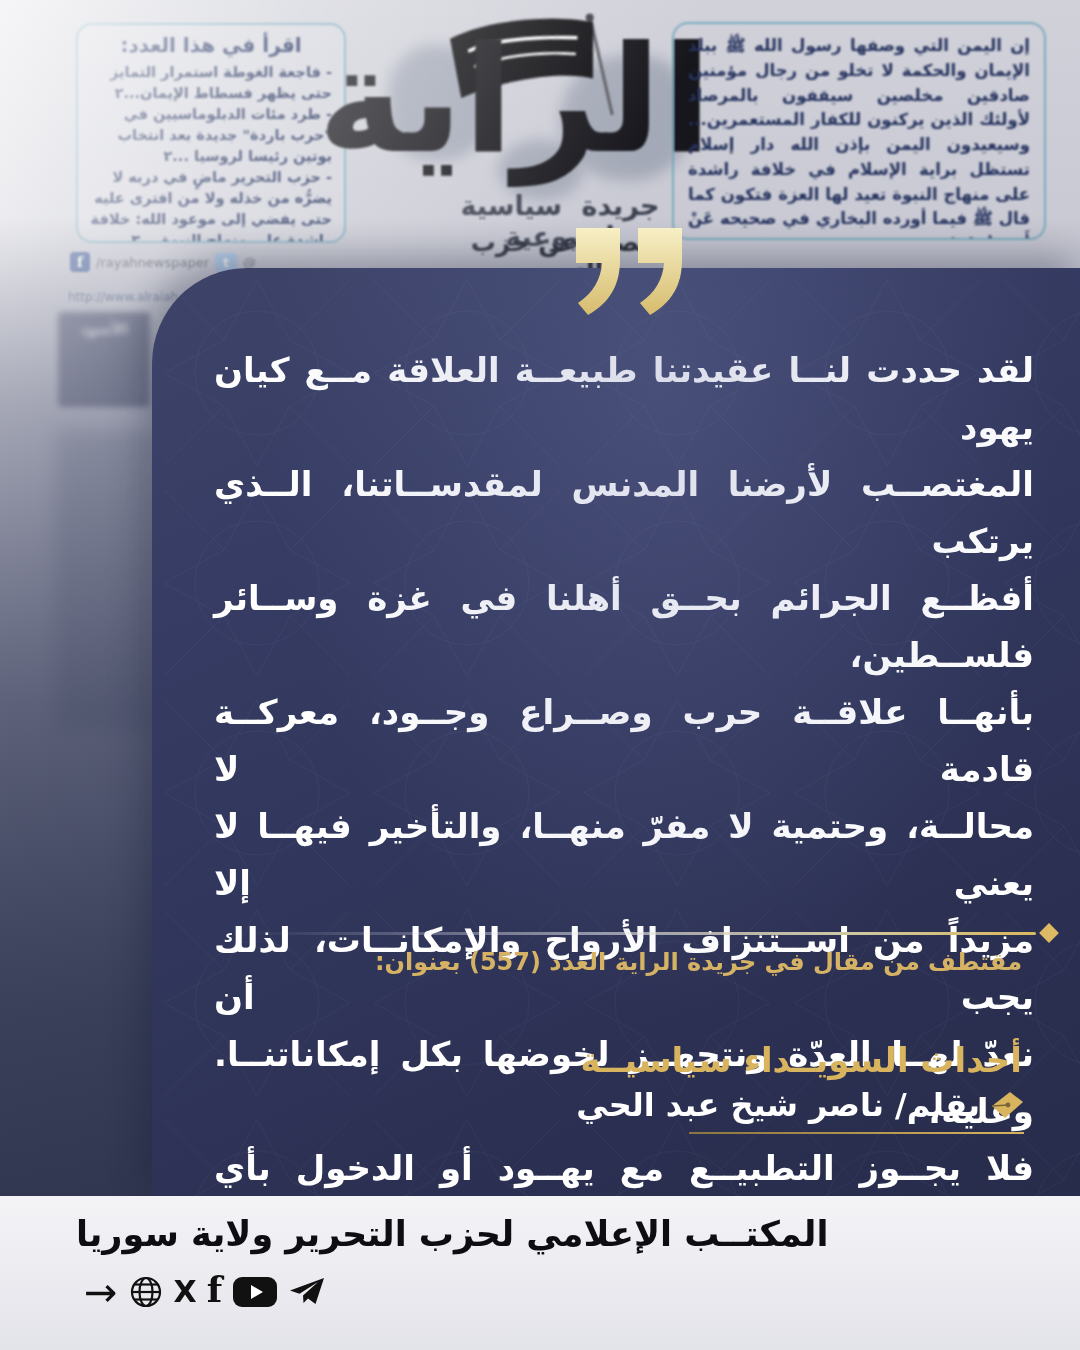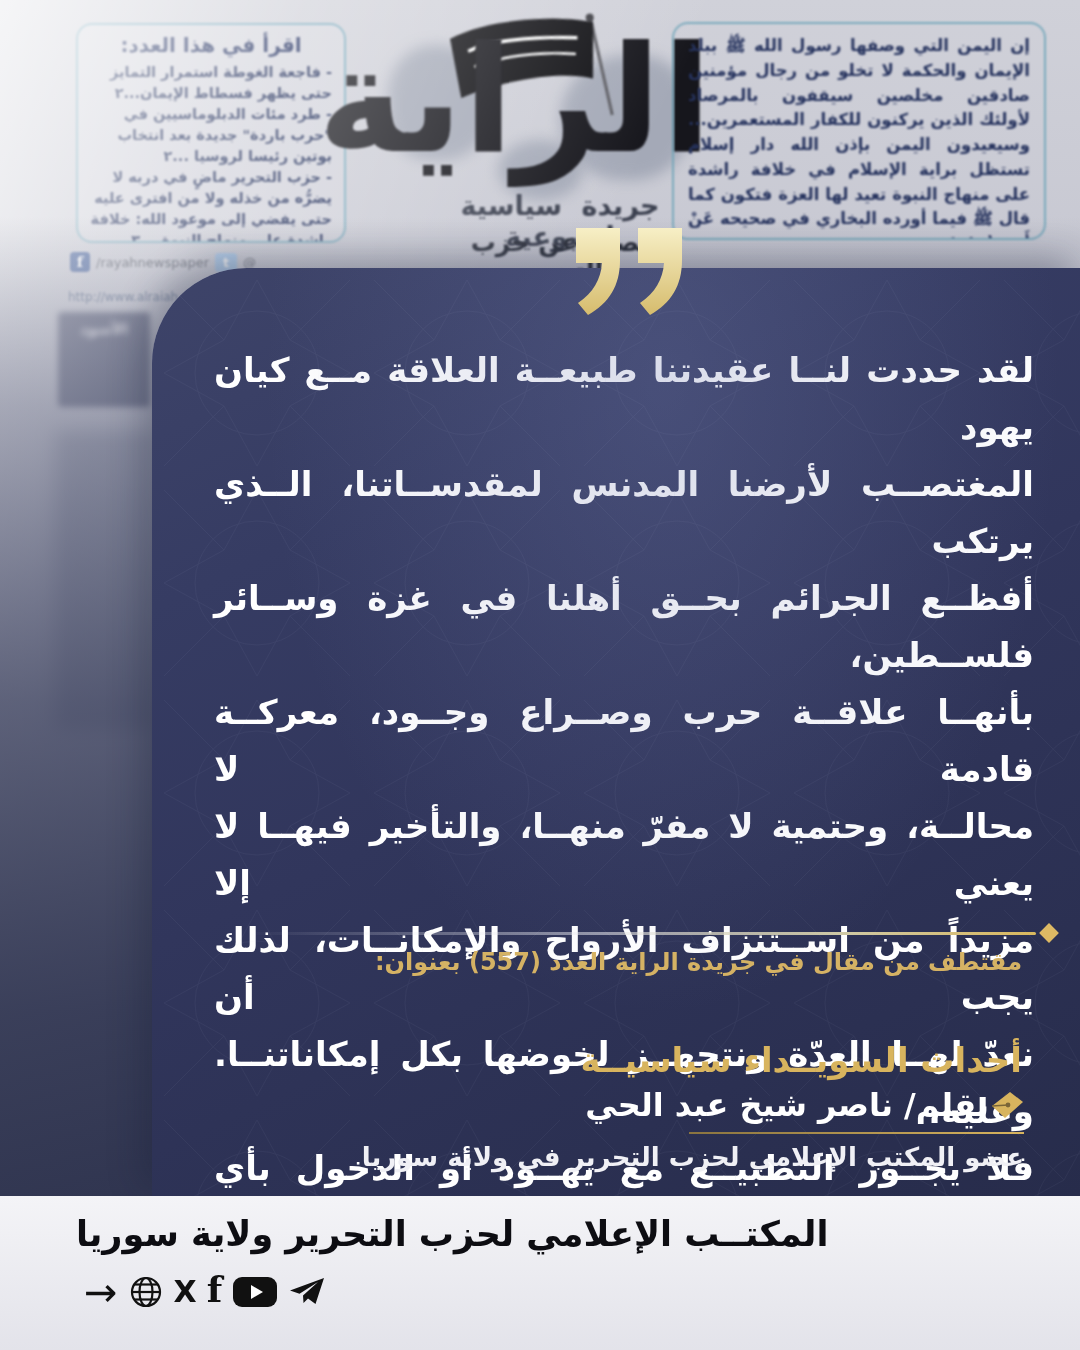--- a/index.html
+++ b/index.html
@@ -55,21 +55,21 @@
   .quote{margin:74px 46px 0 62px;direction:rtl;color:#ffffff;font-weight:bold;
     font-size:34px;line-height:57px;}
   .quote-line{text-align:justify;text-align-last:justify;}
   .quote-line:last-child{text-align-last:right;}
   .sep-line{position:absolute;top:664px;right:44px;width:788px;height:3px;border-radius:2px;
     background:linear-gradient(to left,#d9b85e 0%,#cfc9a6 25%,rgba(235,235,240,.55) 55%,rgba(235,235,240,0) 100%);}
   .sep-diamond{position:absolute;top:658px;right:24px;width:14px;height:14px;background:#ddb964;transform:rotate(45deg);}
   .src-line{position:absolute;top:680px;right:58px;color:#d5b264;font-size:24px;font-weight:bold;direction:rtl;}
   .art-title1{position:absolute;top:720px;right:58px;color:#d8b45e;font-size:36px;font-weight:bold;direction:rtl;}
   .art-title2{position:absolute;top:772px;right:58px;color:#d8b45e;font-size:34px;font-weight:bold;direction:rtl;}
-  .byline-row{position:absolute;top:818px;right:56px;display:flex;direction:rtl;align-items:center;gap:1px;
+  .byline-row{position:absolute;top:818px;right:56px;display:flex;direction:rtl;align-items:center;gap:10px;
     color:#ffffff;font-size:32px;font-weight:bold;}
   .byline-underline{position:absolute;top:864px;right:56px;width:335px;height:2px;
     background:linear-gradient(to left,#d8b45e,#8a7440);}
   .role-line{position:absolute;top:874px;right:56px;color:#f0f0f5;font-size:26px;font-weight:bold;direction:rtl;}
   
   .footer{position:absolute;left:0;top:1196px;width:1080px;height:154px;
     background:linear-gradient(to bottom,#f4f4f7,#e3e3ea);}
   .footer-title{position:absolute;left:76px;top:18px;font-size:35px;font-weight:bold;color:#0d0d12;
     direction:rtl;white-space:nowrap;}
   .footer-icons{position:absolute;left:84px;top:76px;display:flex;align-items:center;gap:10px;}
@@ -194,21 +194,20 @@
 
     <div class="byline-row">
       <svg width="34" height="30" viewBox="0 0 34 30">
         <path d="M2 16 L20 2 L33 12 L15 28 Z" fill="#d8b45e"></path>
         <circle cx="18" cy="15" r="2.4" fill="#7a6538"></circle>
         <path d="M2 16 L18 15" stroke="#7a6538" stroke-width="1.4"></path>
       </svg>
       <span>بقلم/ ناصر شيخ عبد الحي</span>
     </div>
     <div class="byline-underline"></div>
-    <div class="role-line">عضو المكتب الإعلامي لحزب التحرير في ولاية سوريا</div>
   </div>
 
   <div class="footer">
     <div class="footer-title">المكتــب الإعلامي لحزب التحرير ولاية سوريا</div>
     <div class="footer-icons">
       <span class="arrow-glyph">→</span>
       <svg width="36" height="36" viewBox="0 0 36 36">
         <g fill="none" stroke="#111" stroke-width="2.2">
           <circle cx="18" cy="18" r="14"></circle>
           <ellipse cx="18" cy="18" rx="6.5" ry="14"></ellipse>

